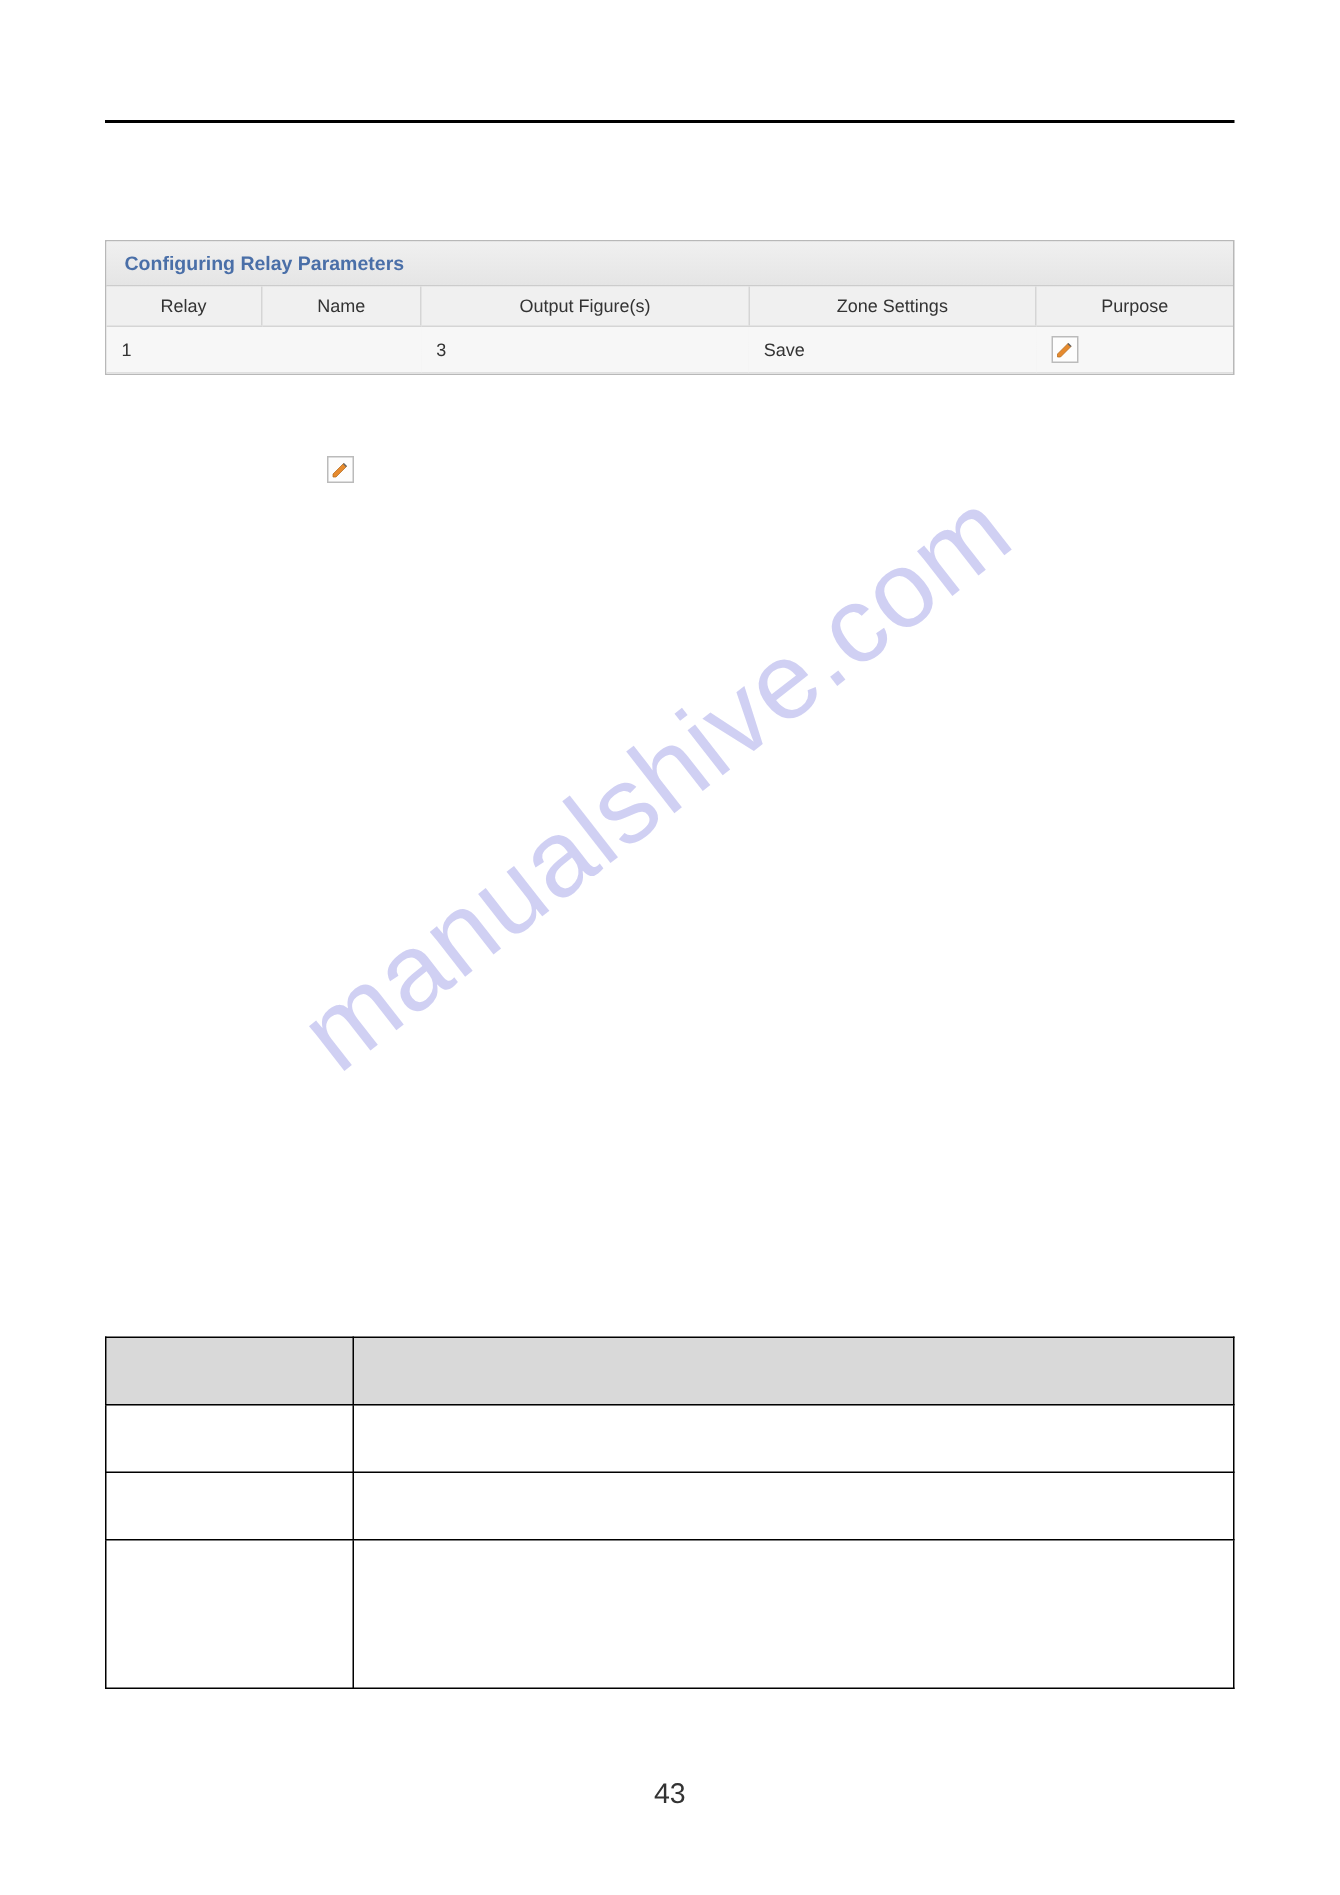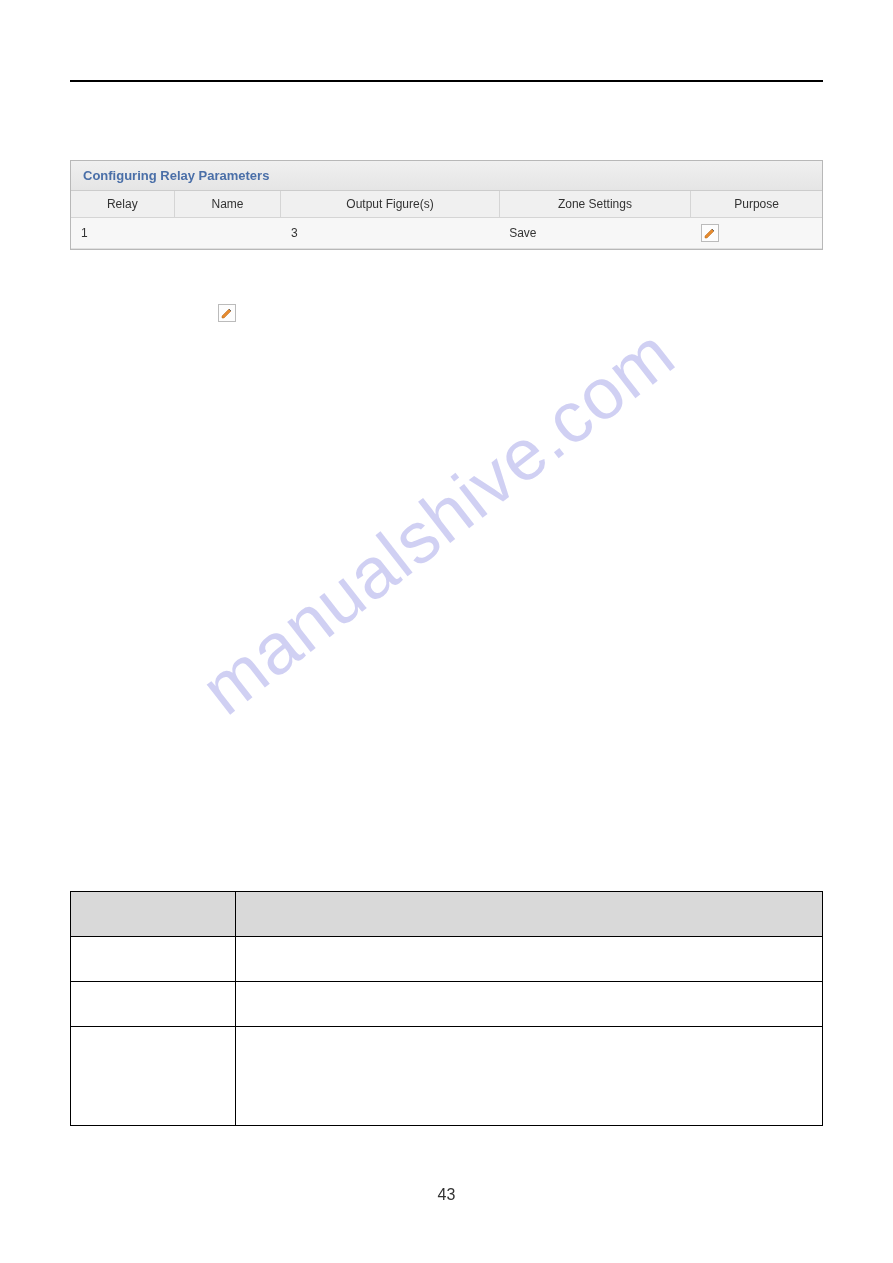--- a/index.html
+++ b/index.html
@@ -136,21 +136,21 @@
     font-weight: 500;
     color: rgba(120,120,220,0.35);
     transform: rotate(-38deg);
     transform-origin: center;
     pointer-events: none;
     white-space: nowrap;
     letter-spacing: 1px;
   }
   .page-num {
     text-align: center;
-    font-size: 16px;
+    font-size: 19px;
     color: #333;
     margin-top: 60px;
   }
 </style>
 </head>
 <body>
 
 <div class="page">
   <div class="header-line"></div>
 

